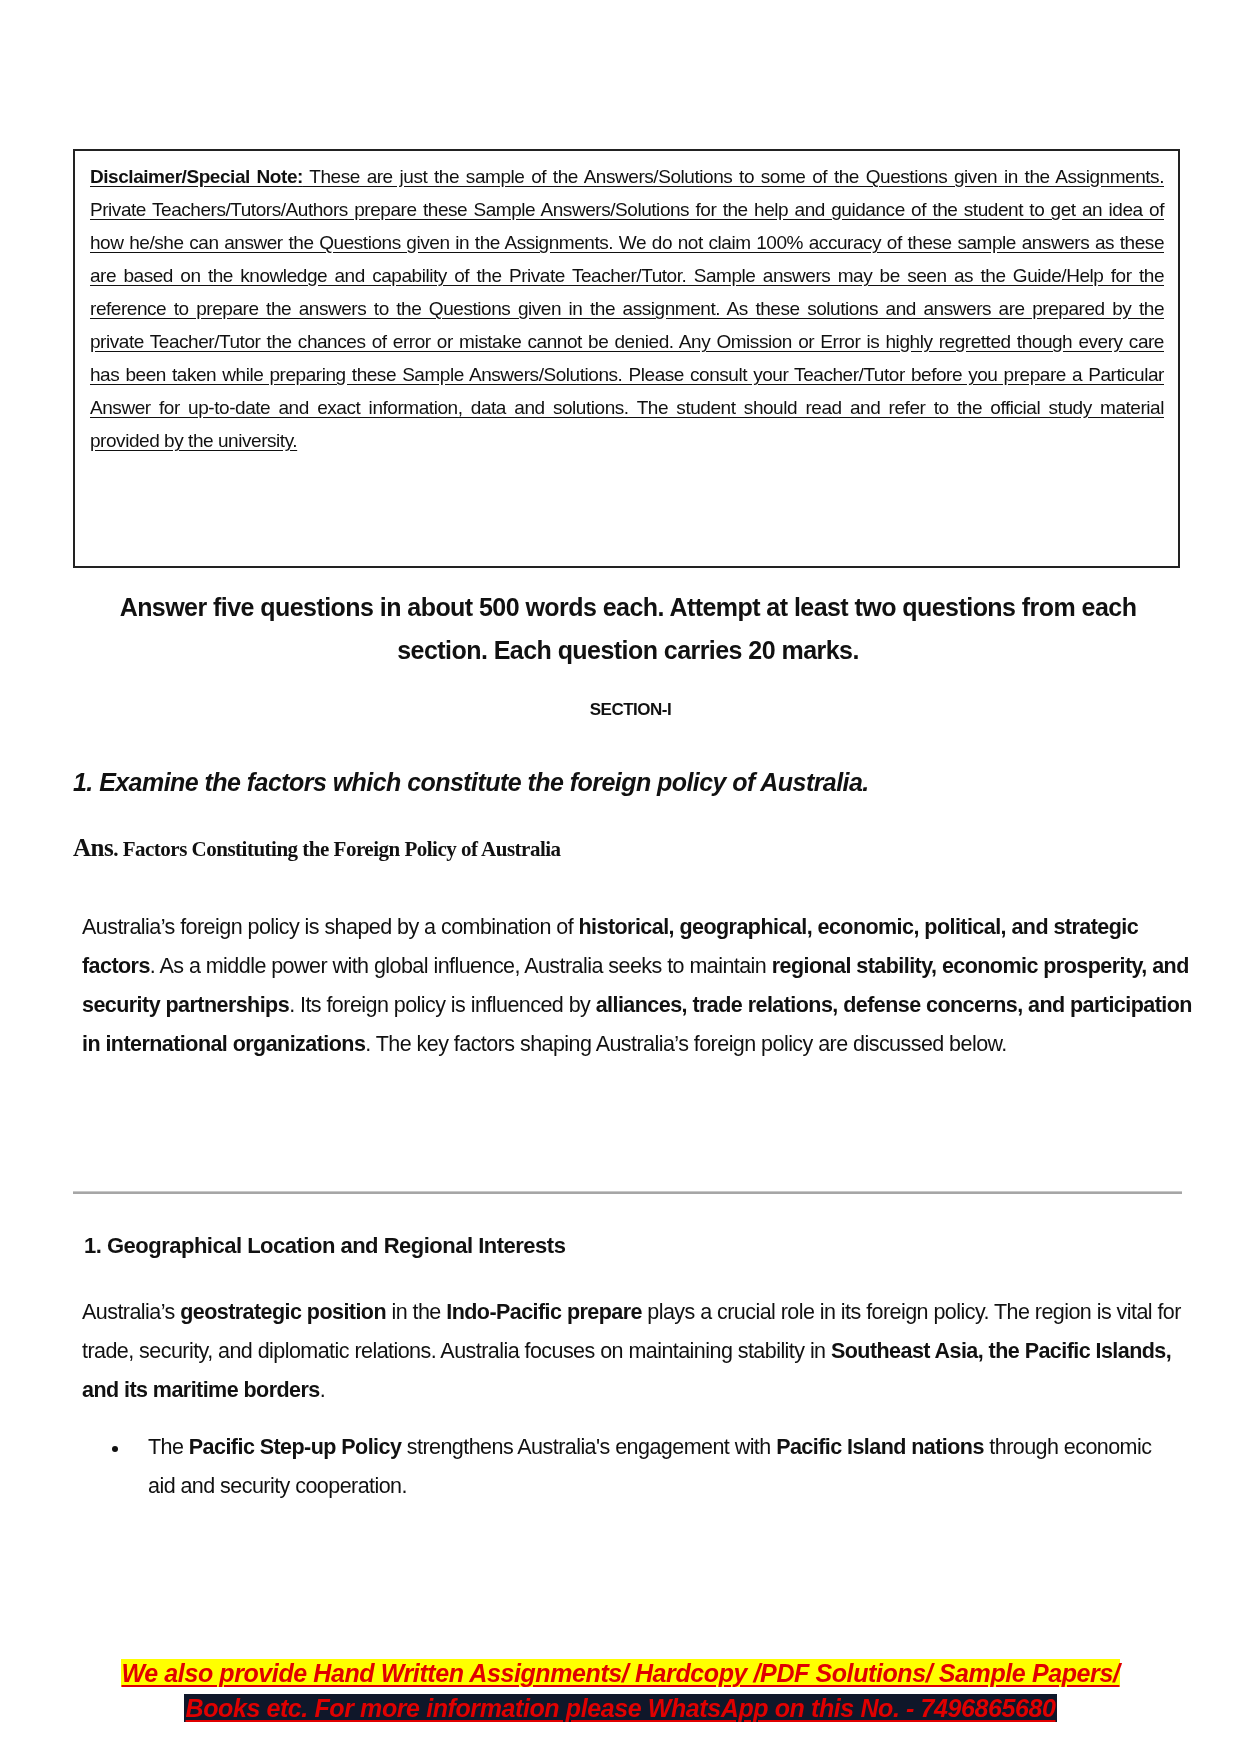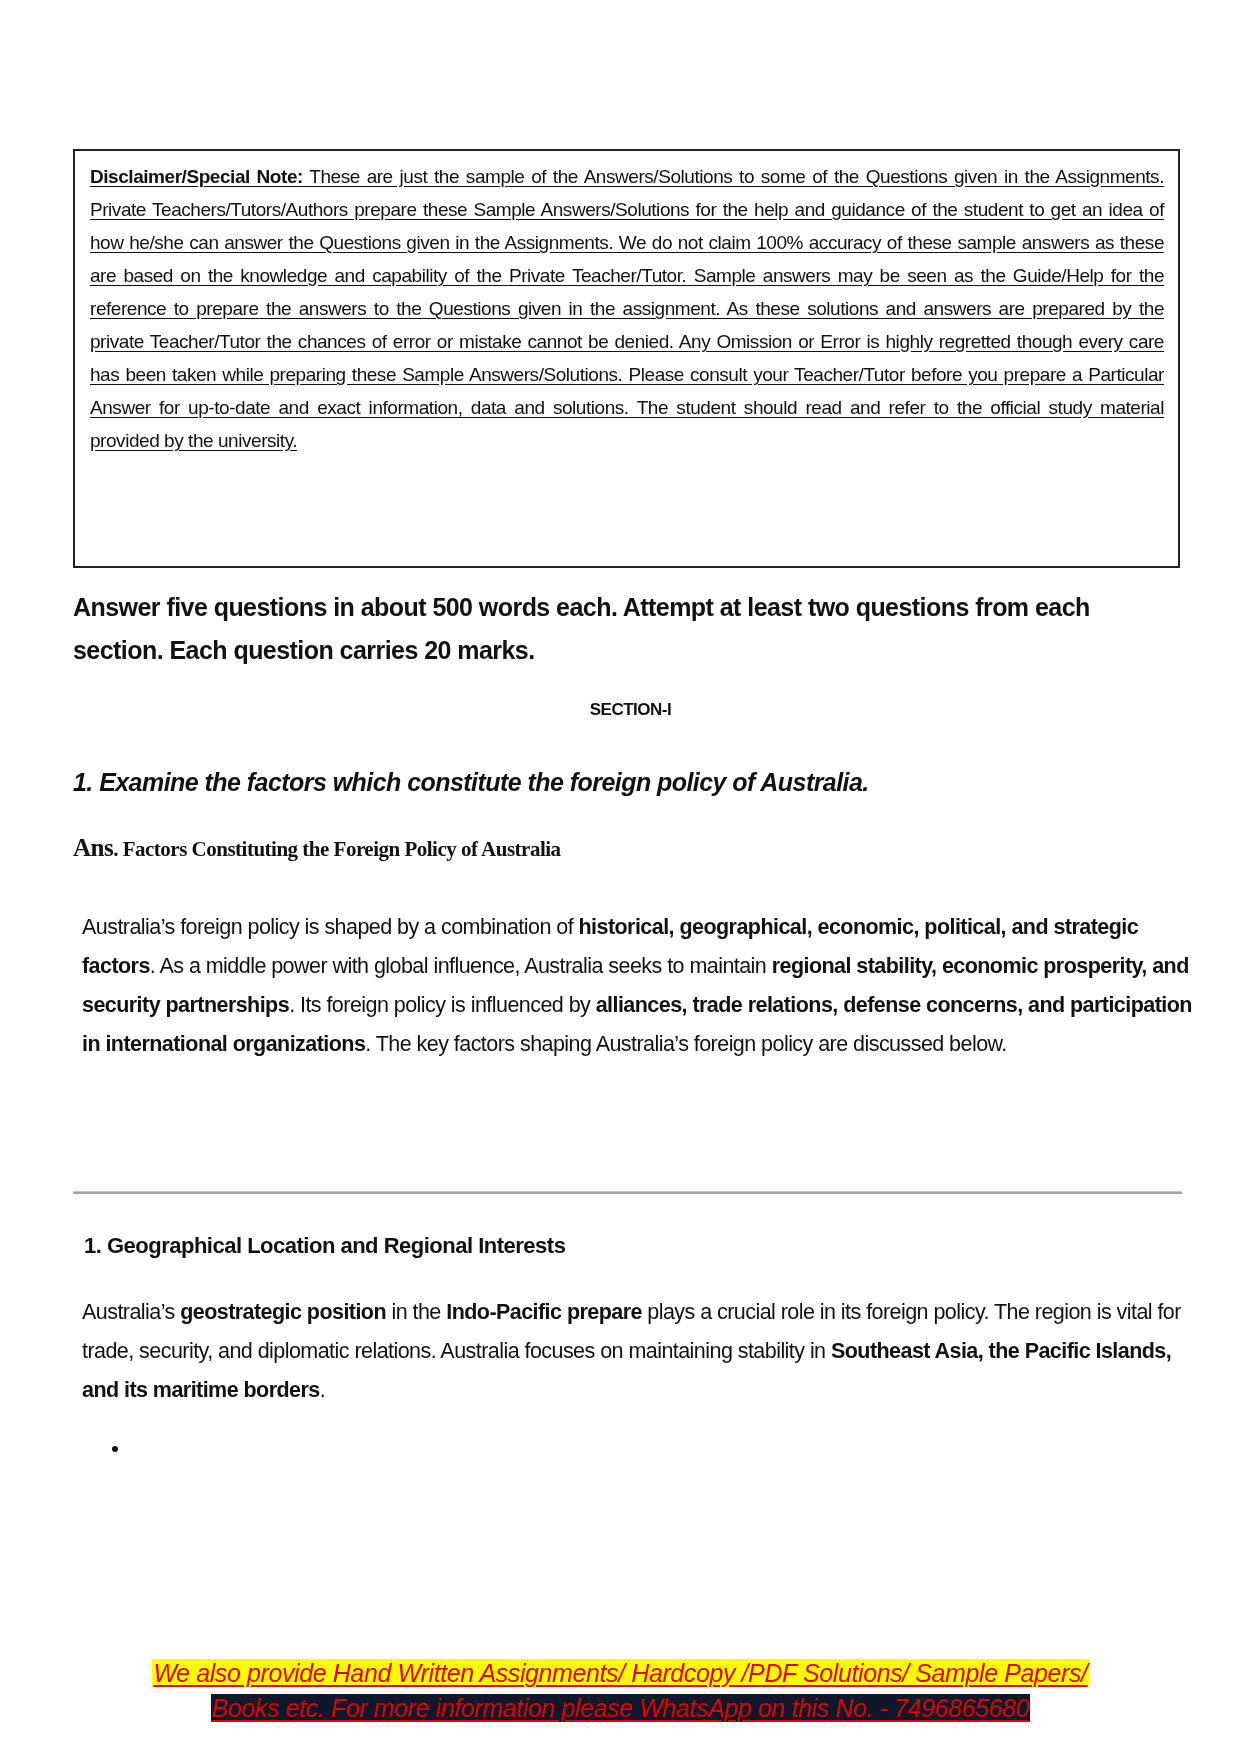--- a/index.html
+++ b/index.html
@@ -18,20 +18,21 @@
     text-decoration: underline; text-underline-offset: 3px;
     letter-spacing: -0.45px; word-spacing: 0px;
     margin: 0;
   }
   .disclaimer-text b { font-weight: bold; }
 
   .instruction {
     position: absolute; left: 73px; top: 586px; width: 1110px;
     font-size: 25px; line-height: 43px; font-weight: bold; letter-spacing: -0.55px;
     margin: 0;
+    text-align: center;
   }
   .section-title {
     position: absolute; left: 0; top: 700px; width: 1241px; text-align: center;
     font-size: 17px; font-weight: bold; letter-spacing: -0.5px; margin: 0;
     padding-left: 20px; box-sizing: border-box;
   }
   .question {
     position: absolute; left: 73px; top: 768px; width: 1110px;
     font-size: 25px; font-weight: bold; letter-spacing: -0.55px; margin: 0; font-style: italic;
   }
@@ -60,21 +61,21 @@
     position: absolute; left: 73px; top: 1428px; width: 1110px; margin: 0; padding: 0;
     list-style: none;
   }
   .bullet-item { position: relative; padding-left: 75px; font-size: 21.5px; line-height: 39px; letter-spacing: -0.55px; }
   .bullet-item b { font-weight: bold; }
   .bullet-dot {
     position: absolute; left: 39px; top: 18px; width: 6px; height: 6px; border-radius: 50%; background: #111;
   }
   .footer {
     position: absolute; left: 0; top: 1656px; width: 1241px; text-align: center;
-    font-size: 25px; line-height: 35px; font-weight: normal; font-style: italic;
+    font-size: 25px; line-height: 35px; font-weight: bold; font-style: italic;
     color: #e00000; letter-spacing: -0.4px;
   }
   .footer span {
     background: #ffff00; text-decoration: underline; text-decoration-thickness: 2px;
     text-underline-offset: 3px; padding: 0 1px;
   }
 </style>
 </head>
 <body>
 
@@ -94,19 +95,20 @@
 
 <div class="hr"></div>
 
 <h3 class="subheading">1. Geographical Location and Regional Interests</h3>
 
 <p class="para" id="para2"><span>Australia’s </span><b>geostrategic position</b><span> in the </span><b>Indo-Pacific prepare</b><span> plays a crucial role in its foreign policy. The region is vital for trade, security, and diplomatic relations. Australia focuses on maintaining stability in </span><b>Southeast Asia, the Pacific Islands, and its maritime borders</b><span>.</span></p>
 
 <ul class="bullet-list">
   <li class="bullet-item">
     <span class="bullet-dot"></span>
+    <span><span>The </span><b>Pacific Step-up Policy</b><span> strengthens Australia's engagement with </span><b>Pacific Island nations</b><span> through economic aid and security cooperation.</span></span>
   </li>
 </ul>
 
 <div class="footer" style="color: rgb(224, 0, 0);">
   <span style="background: rgb(255, 255, 0);">We also provide Hand Written Assignments/ Hardcopy /PDF Solutions/ Sample Papers/</span><br>
   <span style="background: #0f172a;">Books etc. For more information please WhatsApp on this No. - 7496865680</span>
 </div>
 
 </body></html>

